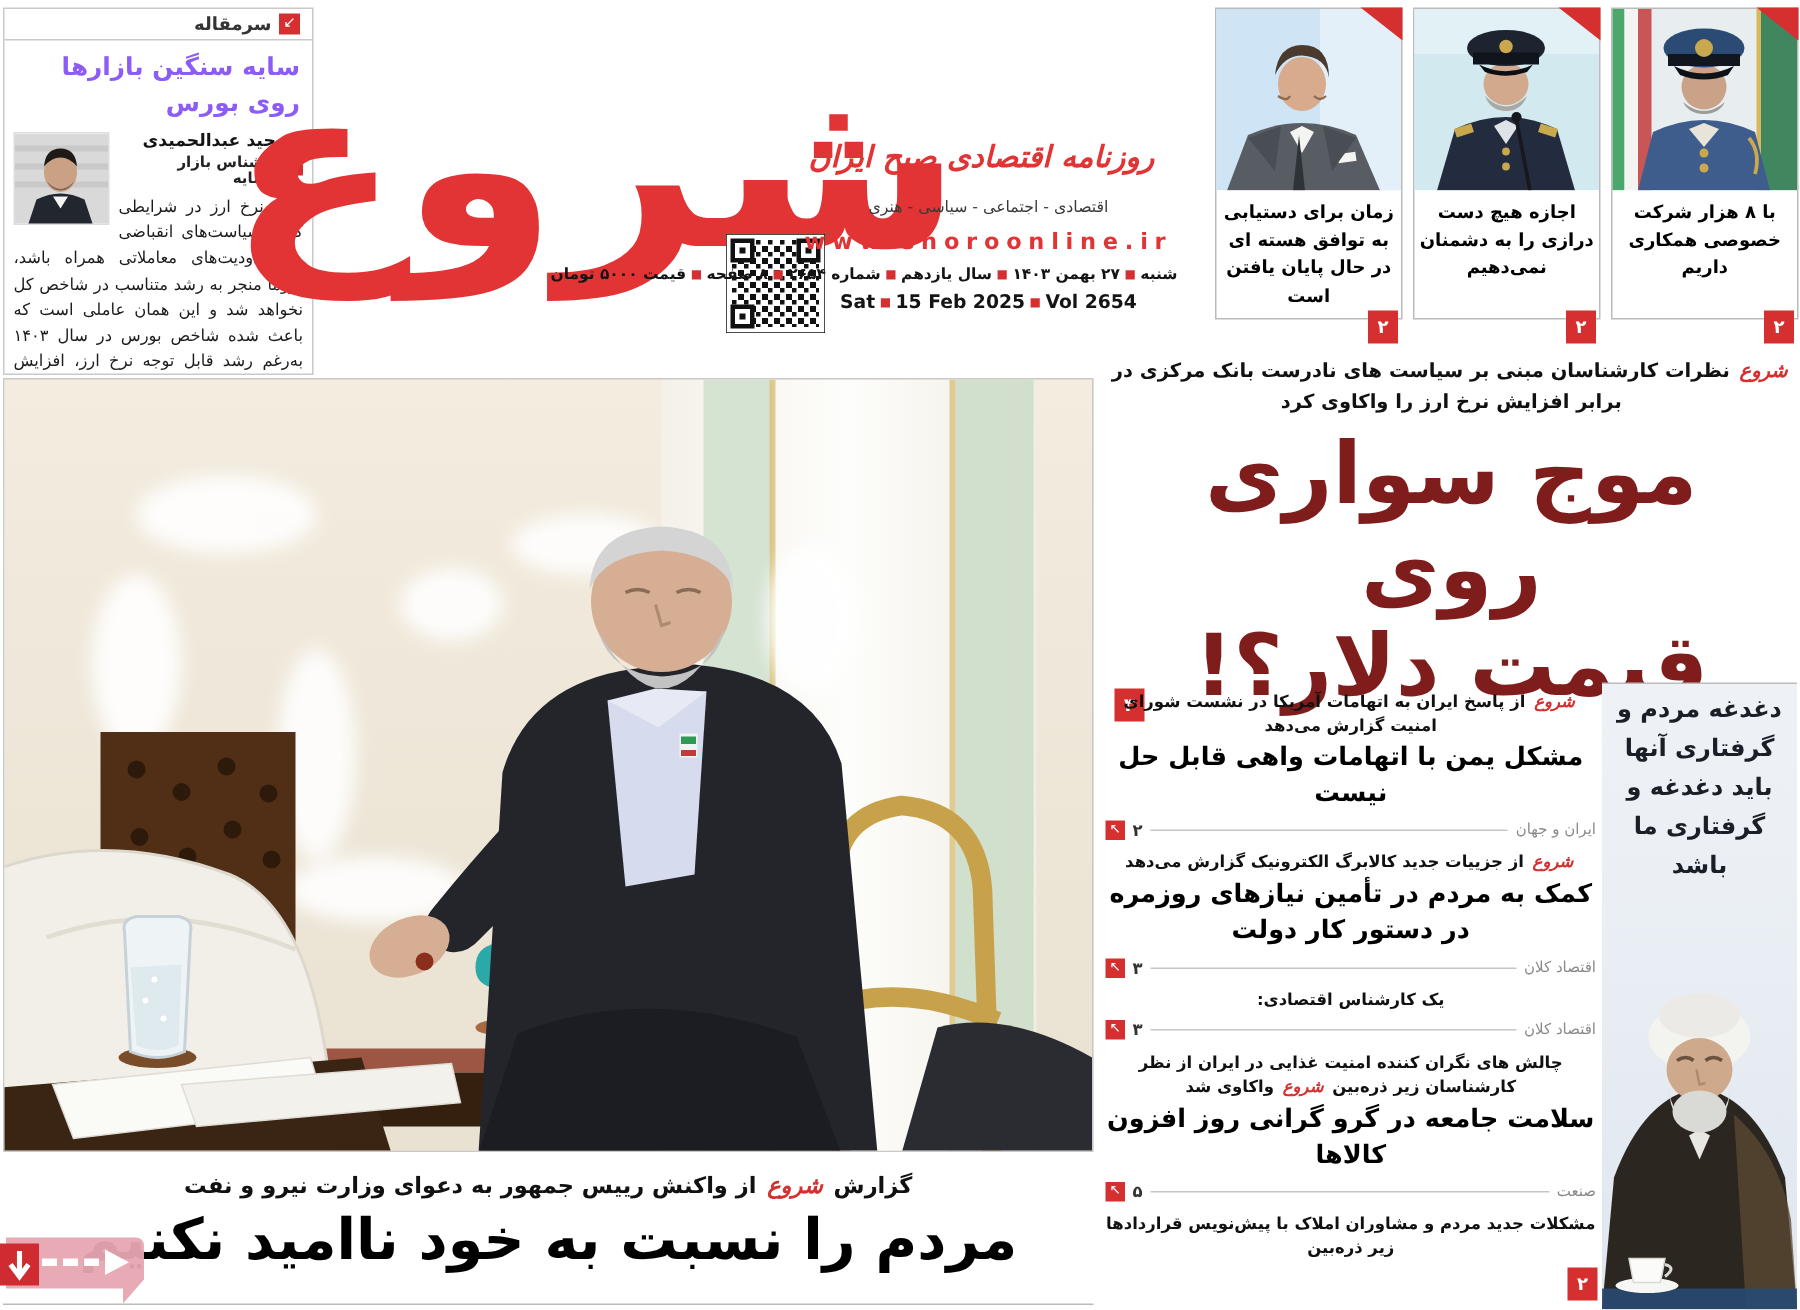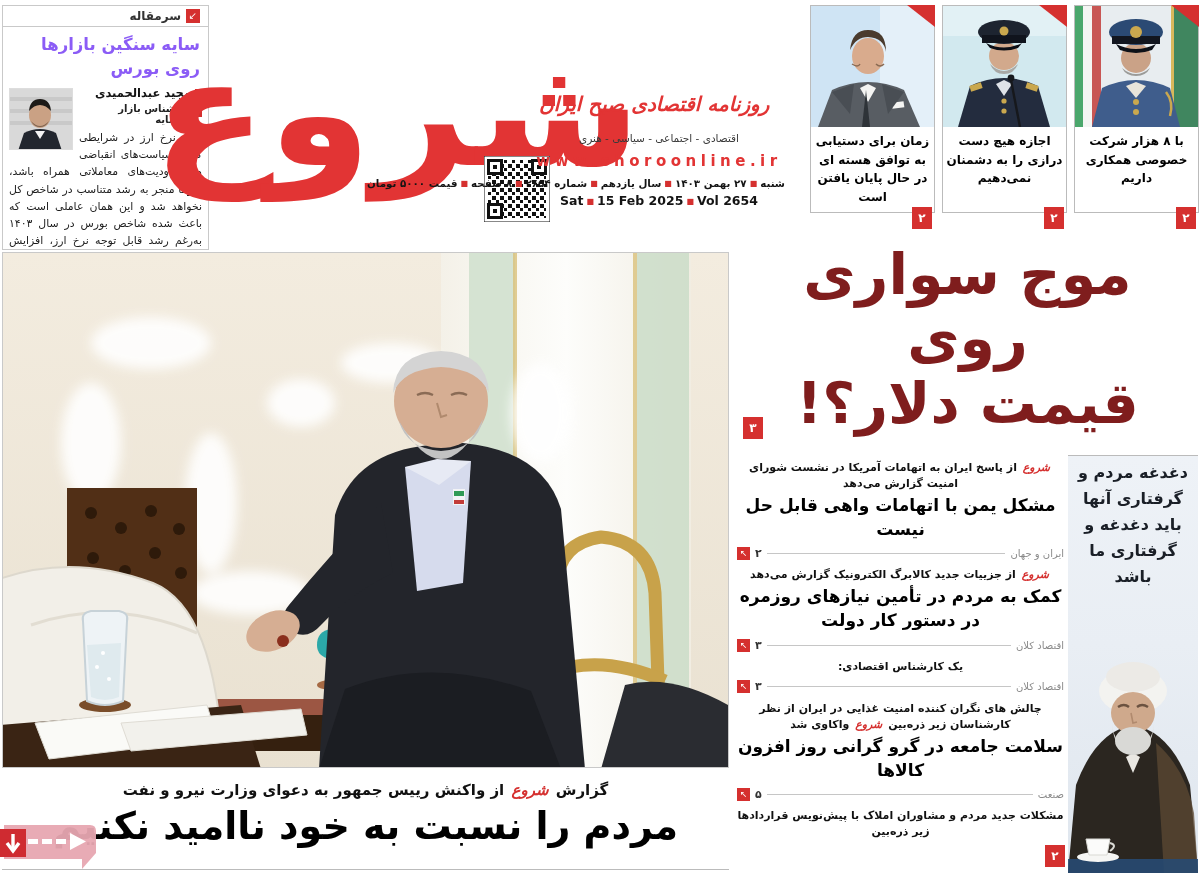--- a/index.html
+++ b/index.html
@@ -330,20 +330,21 @@
         <path d="M82 368 Q80 360 90 358 L118 358 Q128 360 126 368 L122 448 Q104 456 86 448 Z" fill="#eef3f6" stroke="#c7d2d8" stroke-width="2"></path>
         <path d="M86 392 L120 390 L118 444 Q104 450 90 444 Z" fill="#dfeaee"></path>
         <circle cx="96" cy="414" r="2" fill="#fff"></circle>
           <circle cx="108" cy="426" r="2" fill="#fff"></circle>
           <circle cx="102" cy="400" r="2" fill="#fff"></circle>
       </g>
     </svg>
   </figure>
 
   <section class="lead">
+    <p class="kicker"><span class="brand">شروع</span> نظرات کارشناسان مبنی بر سیاست های نادرست بانک مرکزی در برابر افزایش نرخ ارز را واکاوی کرد</p>
     <h1 class="lead-headline">
       <span style="display:block">موج سواری روی</span>
       <span style="display:block">قیمت دلار؟!</span>
     </h1>
     <span class="pagesq">۳</span>
   </section>
 
   <section class="news">
 
     <article>

